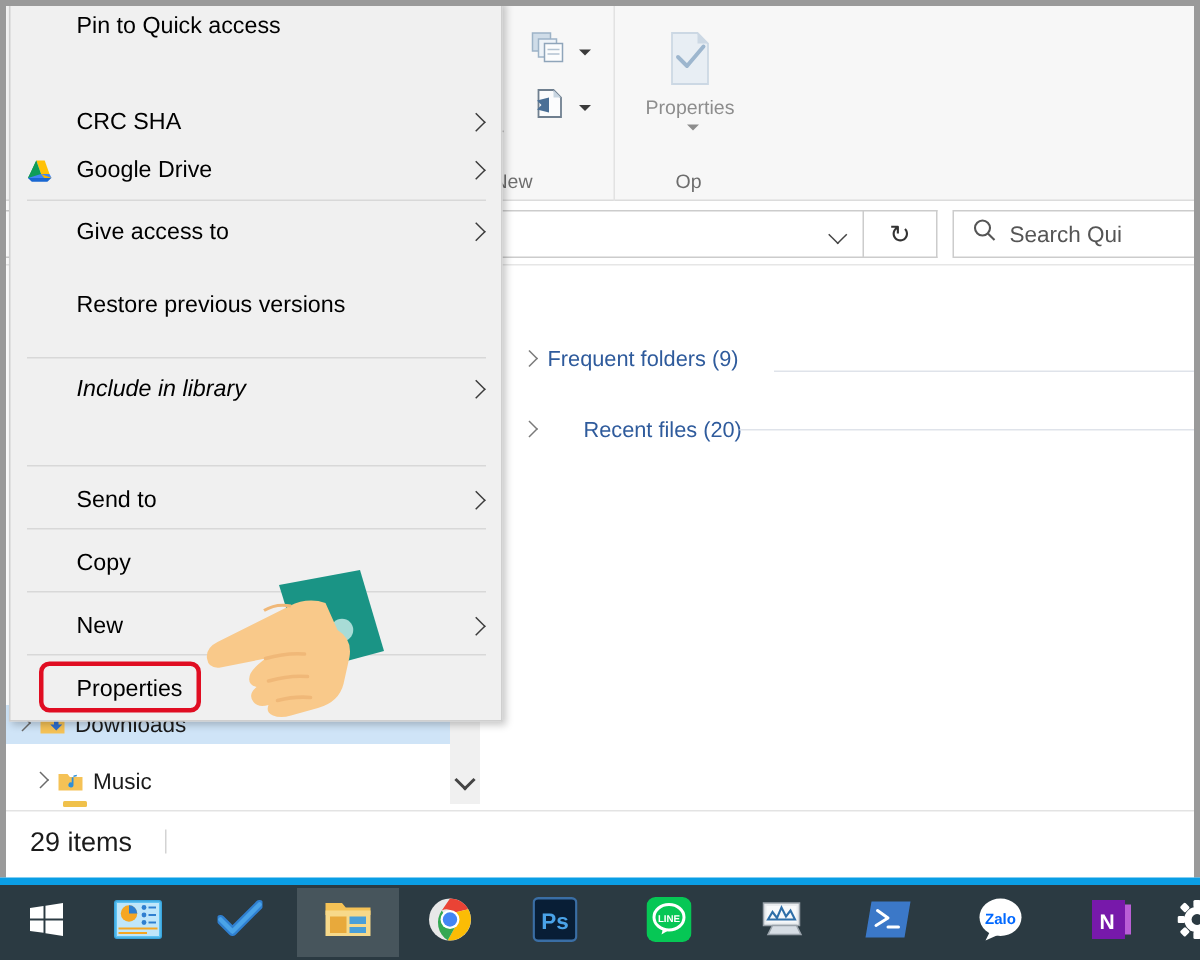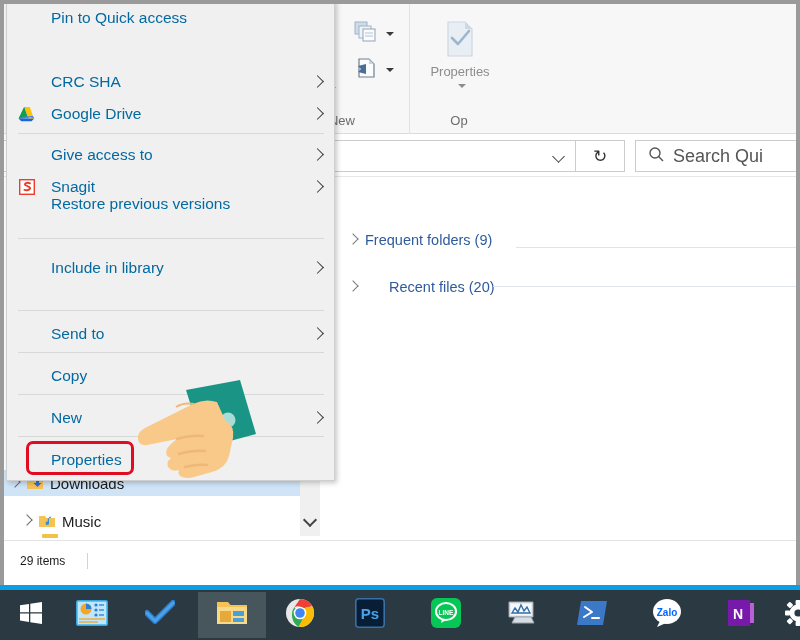--- a/index.html
+++ b/index.html
@@ -107,21 +107,21 @@
     position: absolute; left: 572px; top: 5px; width: 49px; height: 32px;
     border: 1px solid #cccccc; border-left: none; background: #fff;
     display: flex; align-items: center; justify-content: center;
     font-size: 17px; color: #333;
   }
   .search-box {
     position: absolute; left: 631px; top: 5px; width: 168px; height: 32px;
     border: 1px solid #cccccc; background: #fff;
     display: flex; align-items: center; gap: 8px; padding-left: 12px;
   }
-  .search-text { font-size: 18px; color: #555; white-space: nowrap; }
+  .search-text { font-size: 15px; color: #555; white-space: nowrap; }
 
   
   .content {
     position: absolute; left: 0; top: 174px; width: 792px; height: 339px;
     background: #ffffff;
   }
   .group-head {
     position: absolute; display: flex; align-items: center; gap: 7px;
     font-size: 14.5px; color: #2f5b9c;
   }
@@ -171,21 +171,21 @@
     border-right: 2px solid #444; border-bottom: 2px solid #444;
     transform: rotate(45deg);
   }
 
   
   .statusbar {
     position: absolute; left: 4px; top: 540px; width: 792px; height: 41px;
     background: #ffffff; border-top: 1px solid #e3e3e3;
     display: flex; align-items: center; padding-left: 16px;
   }
-  .status-text { font-size: 12px; color: #1b1b1b; }
+  .status-text { font-size: 18px; color: #1b1b1b; }
   .status-sep {
     width: 1px; height: 16px; background: #d3d3d3; margin-left: 22px;
   }
 
   
   .ctxmenu {
     position: absolute; left: 6px; top: 0px;
     width: 329px; height: 481px;
     background: #f0f0f0;
     border: 1px solid #cfcfcf;
@@ -195,21 +195,21 @@
   .mi {
     position: absolute; left: 0; width: 327px; height: 32px;
     display: flex; align-items: center;
   }
   .mi-icon {
     position: absolute; left: 10px; top: 50%; transform: translateY(-50%);
     width: 20px; height: 20px;
     display: flex; align-items: center; justify-content: center;
   }
   .mi-label {
-    position: absolute; left: 44px; font-size: 15.5px; color: #0369a1;
+    position: absolute; left: 44px; font-size: 15.5px; color: #000000;
     white-space: nowrap;
   }
   .mi-arrow {
     position: absolute; right: 11px; width: 11px; height: 11px;
   }
   .mi-arrow::before {
     content: ""; position: absolute; left: 1px; top: 0px;
     width: 8px; height: 8px;
     border-right: 1.8px solid #3c3c3c; border-top: 1.8px solid #3c3c3c;
     transform: rotate(45deg);
@@ -481,38 +481,28 @@
       <span class="mi-arrow"></span>
     </div>
 
     <div class="mi-sep" style="top:133px;"></div>
 
     <div class="mi" style="top:139px;">
       <span class="mi-label">Give access to</span>
       <span class="mi-arrow"></span>
     </div>
 
-    <div class="mi" style="top:171px;">
-      <span class="mi-icon">
-        <svg width="16" height="16" viewBox="0 0 16 16">
-          <rect x="0.7" y="0.7" width="14.6" height="14.6" fill="#ffffff" stroke="#e8402a" stroke-width="1.4"></rect>
-          <path d="M11 4.3 q-2.6 -1.2 -4.4 0 q-1.4 1 0.2 2 q1.9 1.1 3.6 1.9 q1.4 1 0 2.2 q-2 1.4 -5 0.5" fill="none" stroke="#e8402a" stroke-width="1.9" stroke-linecap="round"></path>
-        </svg>
-      </span>
-      <span class="mi-label">Snagit</span>
-      <span class="mi-arrow"></span>
-    </div>
 
     <div class="mi" style="top:188px;">
       <span class="mi-label">Restore previous versions</span>
     </div>
 
     <div class="mi-sep" style="top:238px;"></div>
 
-    <div class="mi" style="top:252px;">
+    <div class="mi" style="top:244px;font-style:italic;">
       <span class="mi-label">Include in library</span>
       <span class="mi-arrow"></span>
     </div>
 
 
     <div class="mi-sep" style="top:310px;"></div>
 
     <div class="mi" style="top:318px;">
       <span class="mi-label">Send to</span>
       <span class="mi-arrow"></span>

